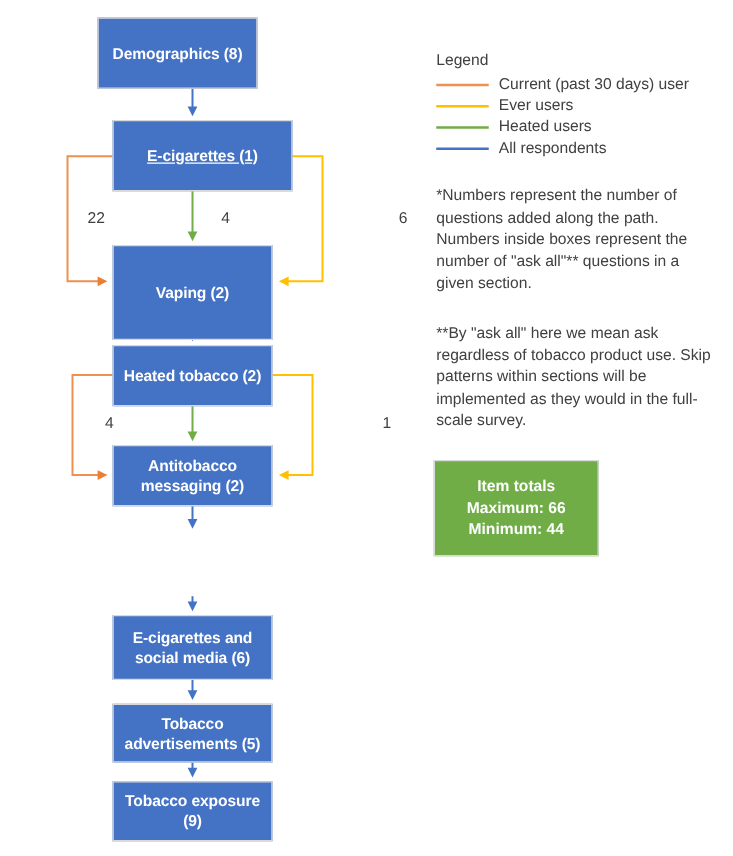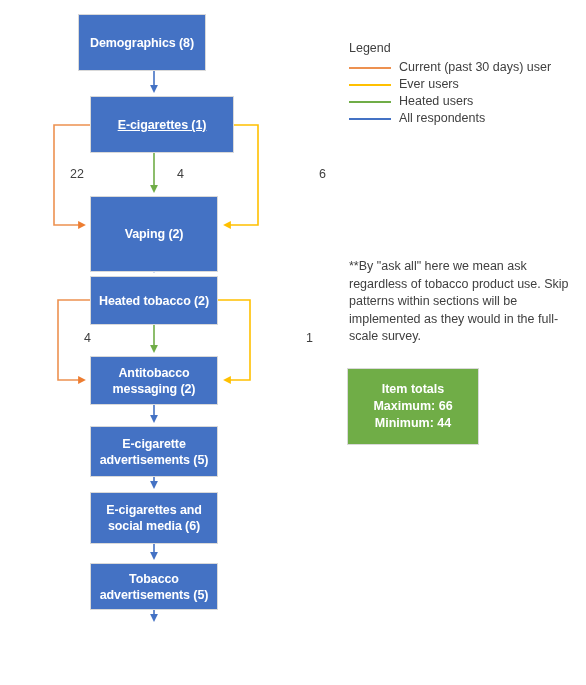--- a/index.html
+++ b/index.html
@@ -183,32 +183,32 @@
   </div>
 
   <div class="node" id="node-heated-tobacco" style="left:90px;  top:276px; width:128px; height:49px;">
     <span>Heated tobacco (2)</span>
   </div>
 
   <div class="node" id="node-antitobacco" style="left:90px;  top:356px; width:128px; height:49px;">
     <span>Antitobacco messaging (2)</span>
   </div>
 
-  <div class="node" id="node-ecig-ads" style="left:90px;  top:426px; width:128px; height:51px;">
-    <span>E-cigarette advertisements (5)</span>
-  </div>
 
   <div class="node" id="node-ecig-social" style="left:90px;  top:492px; width:128px; height:52px;">
     <span>E-cigarettes and social media (6)</span>
   </div>
 
   <div class="node" id="node-tobacco-ads" style="left:90px;  top:563px; width:128px; height:47px;">
     <span>Tobacco advertisements (5)</span>
   </div>
 
+  <div class="node" id="node-tobacco-exposure" style="left:90px;  top:625px; width:128px; height:48px;">
+    <span>Tobacco exposure (9)</span>
+  </div>
 
   <div class="edge-label" style="left:22px;  top:167px;">22</div>
   <div class="edge-label" style="left:129px; top:167px;">4</div>
   <div class="edge-label" style="left:271px; top:167px;">6</div>
   <div class="edge-label" style="left:36px;  top:331px;">4</div>
   <div class="edge-label" style="left:258px; top:331px;">1</div>
 
   <div id="legend">
     <div class="legend-title">Legend</div>
 
@@ -226,20 +226,21 @@
       <span class="legend-swatch" style="border-top-color:#70AD47;"></span>
       <span class="legend-text">Heated users</span>
     </div>
 
     <div class="legend-row">
       <span class="legend-swatch" style="border-top-color:#4472C4;"></span>
       <span class="legend-text">All respondents</span>
     </div>
   </div>
 
+  <div class="note" id="note1">*Numbers represent the number of questions added along the path. Numbers inside boxes represent the number of "ask all"** questions in a given section.</div>
   <div class="note" id="note2">**By "ask all" here we mean ask regardless of tobacco product use. Skip patterns within sections will be implemented as they would in the full-scale survey.</div>
 
   <div id="totals">
     <div>Item totals</div>
     <div>Maximum: 66</div>
     <div>Minimum: 44</div>
   </div>
 
 </div>
 

